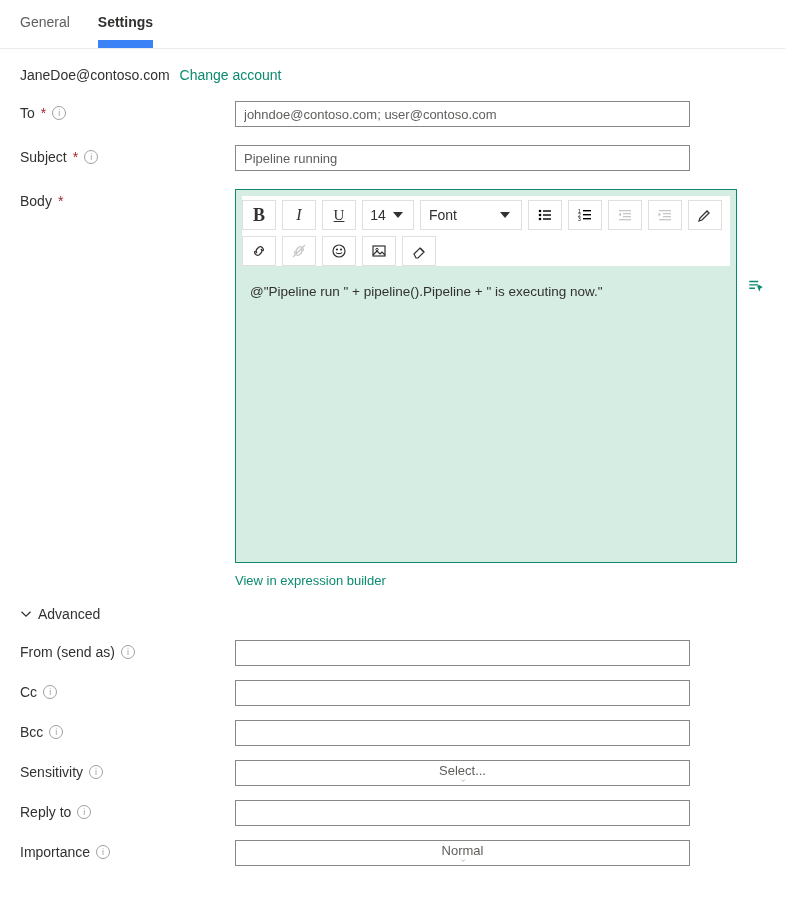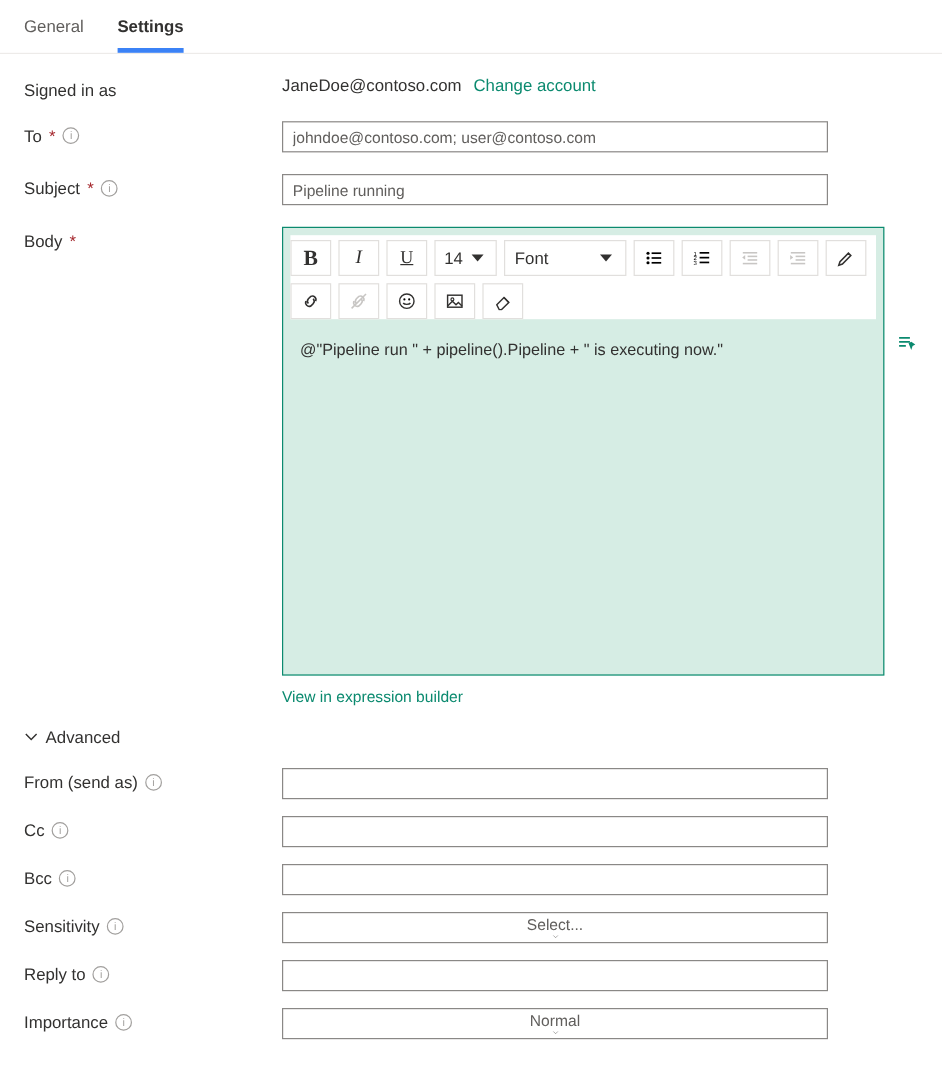--- a/index.html
+++ b/index.html
@@ -1,20 +1,20 @@
 <!DOCTYPE html>
 <html><head>
 <meta charset="utf-8">
 <style>
   * { box-sizing: border-box; }
   html,body { margin:0; padding:0; font-family: "Segoe UI", Arial, sans-serif; font-size:14px; color:#323130; background:#fff; }
   .page { width:785px; margin:0 auto; }
   .tabs { display:flex; padding:8px 20px 0 20px; border-bottom:1px solid #edebe9; gap:28px; }
   .tab { padding:6px 0 10px 0; cursor:pointer; color:#605e5c; }
-  .tab.active { color:#323130; font-weight:600; border-bottom:4px solid #3b82f6; }
+  .tab.active { color:#323130; font-weight:600; border-bottom:8px solid #3b82f6; }
   .form { padding:18px 20px 30px 20px; }
   .row { display:flex; align-items:flex-start; margin-bottom:18px; }
   .row.tight { margin-bottom:14px; }
   .label-col { width:215px; padding-top:4px; display:flex; align-items:center; gap:4px; }
   .field-col { flex:1; max-width:455px; }
   .req { color:#a4262c; margin-left:2px; }
   .info-icon { display:inline-flex; align-items:center; justify-content:center; width:14px; height:14px; border:1px solid #a19f9d; border-radius:50%; font-size:9px; color:#a19f9d; line-height:1; margin-left:2px;}
   .textval { color:#323130; }
   .link { color:#0b8a6f; cursor:pointer; margin-left:6px; }
   input.txt { width:100%; height:26px; border:1px solid #8a8886; padding:0 8px; font-family:inherit; font-size:13px; color:#605e5c; outline:none; }
@@ -42,23 +42,20 @@
 <div class="page">
 
 <div class="tabs">
   <div class="tab">General</div>
   <div class="tab active">Settings</div>
 </div>
 
 <div class="form">
 
   <div class="row">
-    <div class="label-col">
-      <span>Signed in as</span>
-    </div>
     <div class="field-col">
       <span class="textval">JaneDoe@contoso.com</span>
       <span class="link">Change account</span>
     </div>
   </div>
 
   <div class="row">
     <div class="label-col">
       <span>To</span>
       <span class="req">*</span>

